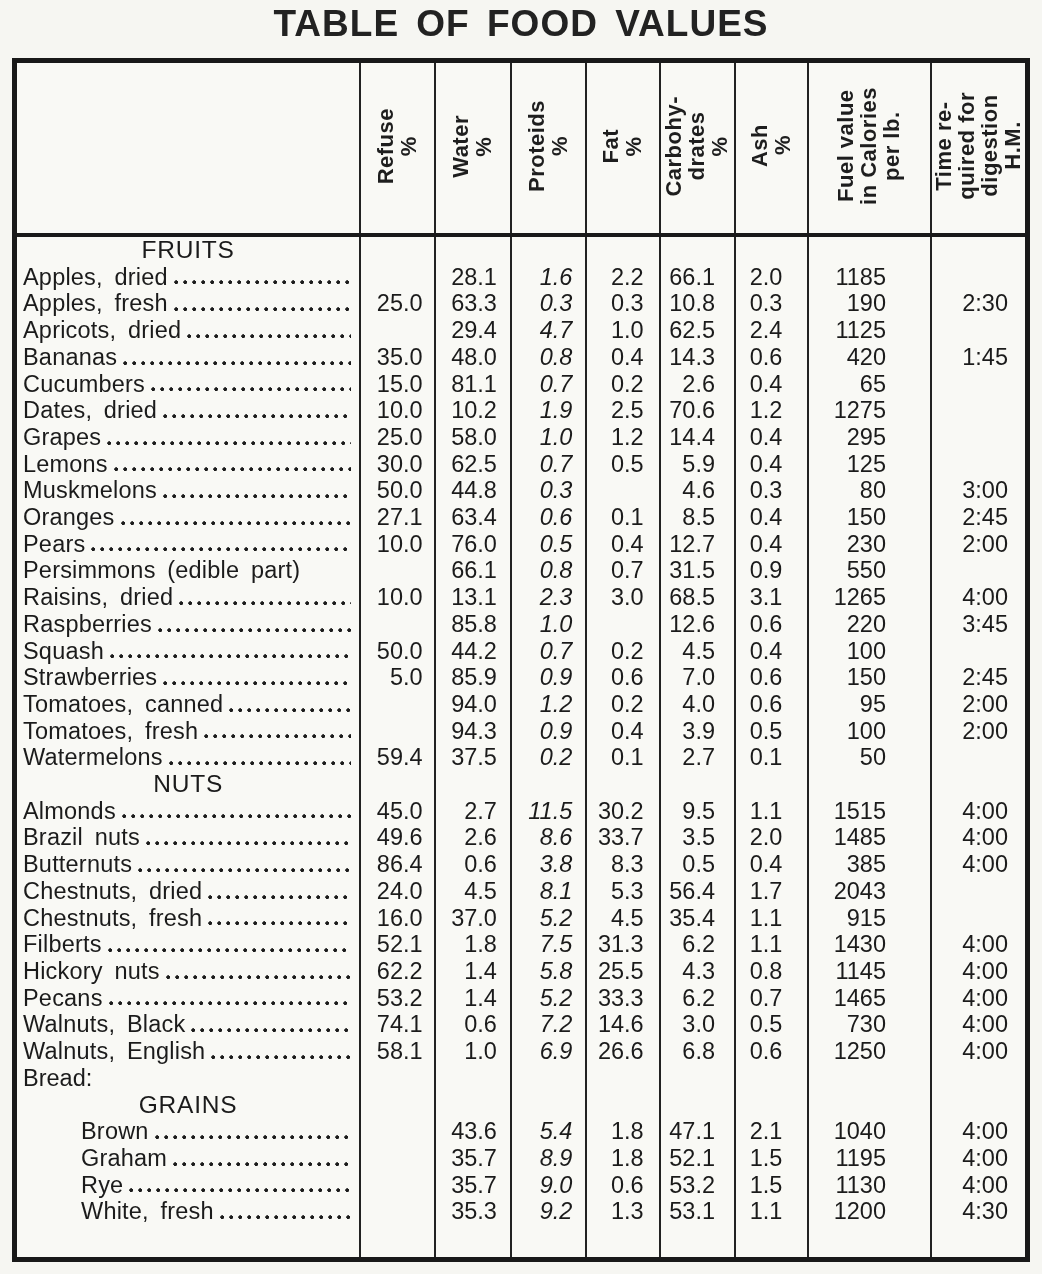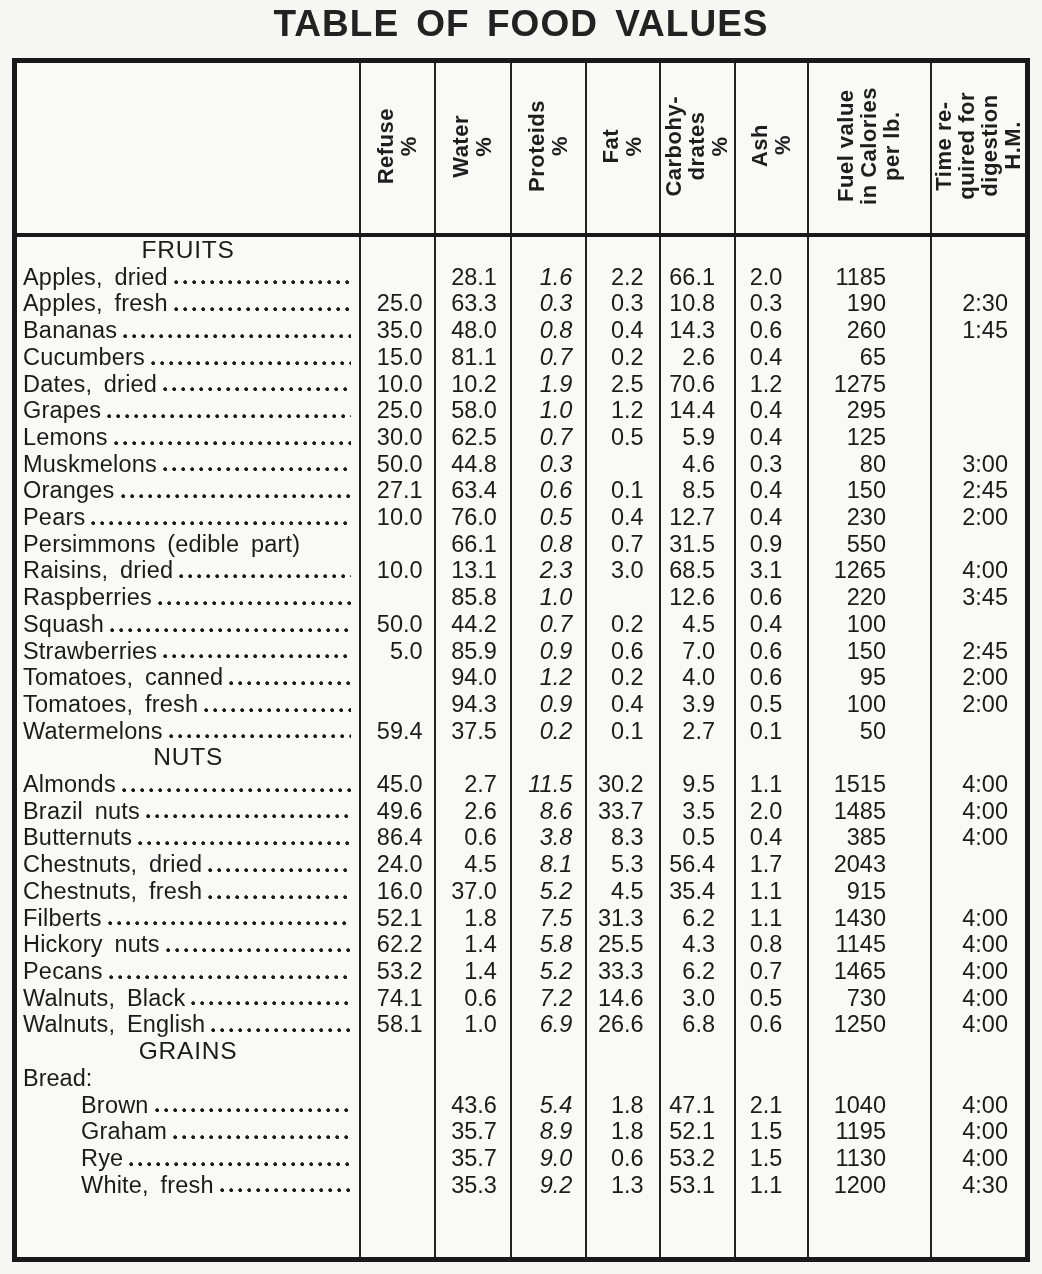--- a/index.html
+++ b/index.html
@@ -167,31 +167,47 @@
           <td class="val c2">0.3</td>
           <td class="val c3">0.3</td>
           <td class="val c4">10.8</td>
           <td class="val c5">0.3</td>
           <td class="val c6">190</td>
           <td class="val c7">2:30</td>
         </tr>
         <tr>
           <td class="name">
             <div class="nrow">
+              <span class="nm">Apricots, dried</span>
+              <span class="dots"></span>
+            </div>
+          </td>
+          <td class="val c0"></td>
+          <td class="val c1">29.4</td>
+          <td class="val c2">4.7</td>
+          <td class="val c3">1.0</td>
+          <td class="val c4">62.5</td>
+          <td class="val c5">2.4</td>
+          <td class="val c6">1125</td>
+          <td class="val c7"></td>
+        </tr>
+        <tr>
+          <td class="name">
+            <div class="nrow">
               <span class="nm">Bananas</span>
               <span class="dots"></span>
             </div>
           </td>
           <td class="val c0">35.0</td>
           <td class="val c1">48.0</td>
           <td class="val c2">0.8</td>
           <td class="val c3">0.4</td>
           <td class="val c4">14.3</td>
           <td class="val c5">0.6</td>
-          <td class="val c6">260</td>
+          <td class="val c6">420</td>
           <td class="val c7">1:45</td>
         </tr>
         <tr>
           <td class="name">
             <div class="nrow">
               <span class="nm">Cucumbers</span>
               <span class="dots"></span>
             </div>
           </td>
           <td class="val c0">15.0</td>
@@ -591,32 +607,32 @@
           <td class="val c0">58.1</td>
           <td class="val c1">1.0</td>
           <td class="val c2">6.9</td>
           <td class="val c3">26.6</td>
           <td class="val c4">6.8</td>
           <td class="val c5">0.6</td>
           <td class="val c6">1250</td>
           <td class="val c7">4:00</td>
         </tr>
         <tr>
-          <td class="name heading">GRAINS</td>
+          <td class="name sub">Bread:</td>
           <td class="val c0"></td>
           <td class="val c1"></td>
           <td class="val c2"></td>
           <td class="val c3"></td>
           <td class="val c4"></td>
           <td class="val c5"></td>
           <td class="val c6"></td>
           <td class="val c7"></td>
         </tr>
         <tr>
-          <td class="name sub">Bread:</td>
+          <td class="name heading">GRAINS</td>
           <td class="val c0"></td>
           <td class="val c1"></td>
           <td class="val c2"></td>
           <td class="val c3"></td>
           <td class="val c4"></td>
           <td class="val c5"></td>
           <td class="val c6"></td>
           <td class="val c7"></td>
         </tr>
         <tr class="indent">

